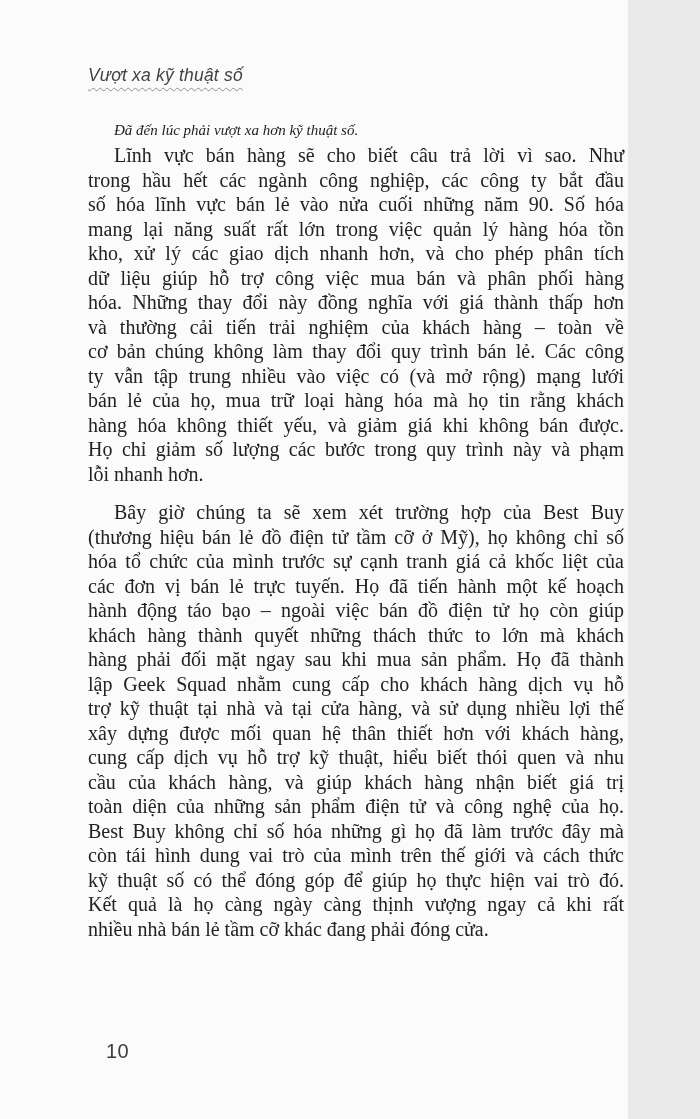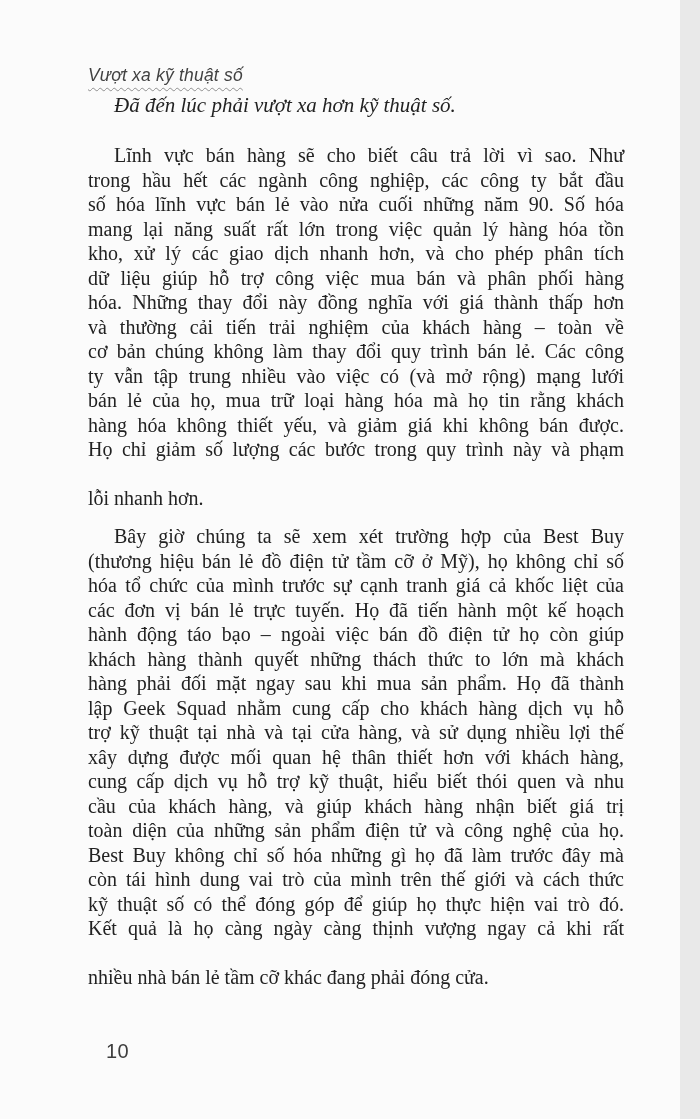--- a/index.html
+++ b/index.html
@@ -2,21 +2,21 @@
 <html lang="vi"><head>
 <meta charset="utf-8">
 <style>
   html, body {
     margin: 0;
     padding: 0;
     background: #e9e9e9;
   }
   .page {
     position: relative;
-    width: 680px;
+    width: 628px;
     height: 1119px;
     background: var(--page-bg, #fbfbfb);
     overflow: hidden;
     font-family: "Liberation Serif", "DejaVu Serif", serif;
     color: var(--ink, #222222);
   }
   .running-header {
     position: absolute;
     left: 88px;
     top: 64px;
@@ -28,26 +28,26 @@
     text-decoration-line: underline;
     text-decoration-style: wavy;
     text-decoration-color: var(--underline, #8f8f8f);
     text-decoration-thickness: 1px;
     text-underline-offset: 6px;
     letter-spacing: 0.2px;
   }
   .epigraph {
     position: absolute;
     left: 88px;
-    top: 93px;
+    top: 118px;
     width: 536px;
     padding-left: 26px;
     box-sizing: border-box;
     font-style: italic;
-    font-size: 21px;
+    font-size: 15px;
     line-height: 25px;
   }
   .body-text {
     position: absolute;
     left: 88px;
     top: 143px;
     width: 536px;
   }
   .paragraph {
     margin: 0 0 14px 0;
@@ -56,21 +56,21 @@
   .line {
     font-size: 20px;
     line-height: 24.5px;
     text-align: justify;
     text-align-last: justify;
     white-space: normal;
     box-sizing: border-box;
     width: 100%;
   }
   .line.first { padding-left: 26px; }
-  .line.last  { text-align-last: left; margin-top: 24px; }
+  .line.last  { text-align-last: left; }
   .page-number {
     position: absolute;
     left: 106px;
     top: 1040px;
     font-family: "Liberation Sans", "DejaVu Sans", sans-serif;
     font-size: 20px;
     color: var(--folio-ink, #3d3d3d);
     letter-spacing: 0.5px;
   }
 </style>

